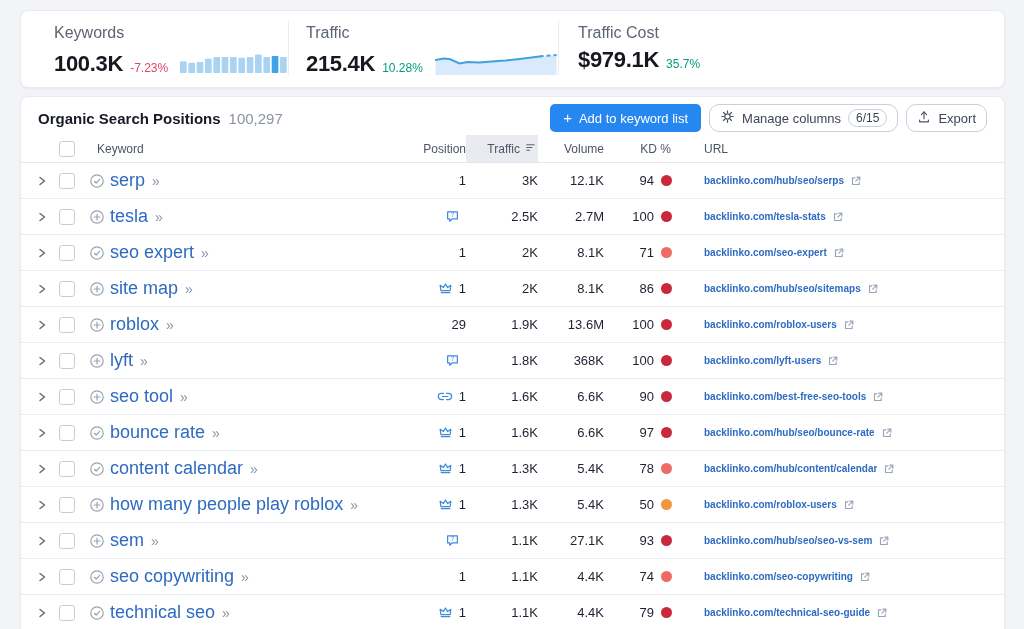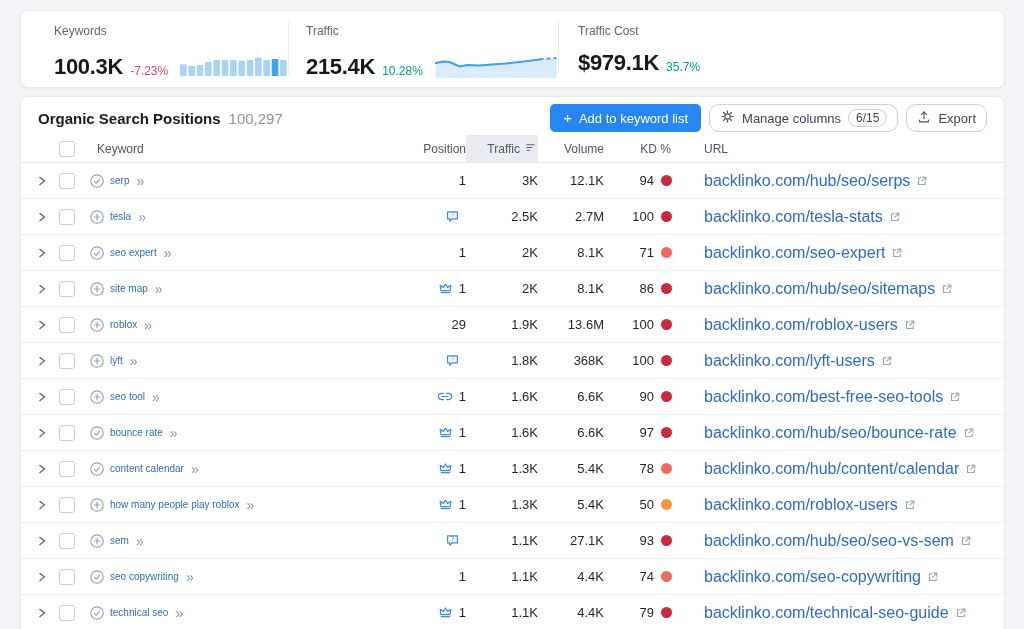--- a/index.html
+++ b/index.html
@@ -19,21 +19,21 @@
   
   .stats { display:flex; height:78px; margin-bottom:8px; }
   .stat { padding:13px 0 0 18px; position:relative; }
   .stat.s1 { width:267px; padding-left:33px; }
   .stat.s2 { width:270px; }
   .stat.s3 { flex:1; padding-left:20px; }
   .stat + .stat::before {
     content:""; position:absolute; left:0; top:10px; bottom:12px;
     border-left:1px solid #e9ebf1;
   }
-  .stat-label { font-size:12px; color:#5d6473; margin-bottom:14px; }
+  .stat-label { font-size:16px; color:#5d6473; margin-bottom:7px; }
   .stat-row { display:flex; align-items:flex-end; gap:7px; }
   .stat-value { font-size:22px; font-weight:bold; color:#15181f; line-height:1; letter-spacing:-.3px; }
   .stat-change { font-size:12px; line-height:1; margin-bottom:1px; }
   .stat-change.neg { color:var(--neg,#dd4768); }
   .stat-change.pos { color:var(--pos,#009f81); }
   .mini-chart { margin-left:5px; display:block; }
   
   .tablecard { height:560px; overflow:hidden; position:relative; }
   .titlebar { display:flex; align-items:center; height:38px; padding:4px 17px 0 17px; }
   .tbl-title { font-size:15px; font-weight:bold; color:#171b24; }
@@ -59,30 +59,30 @@
   .th-traffic { background:#e9ebf1; gap:5px; padding-right:2px; }
   .th-kd { padding-right:13px; }
   .th-url { padding-left:20px; }
   .td { display:flex; align-items:center; height:100%; }
   .c-expand { justify-content:center; padding-left:6px; }
   .chev { display:flex; cursor:pointer; }
   .checkbox { width:16px; height:16px; border:1px solid #c7cdd9; border-radius:3px;
               background:#fff; margin-left:2px; cursor:pointer; }
   .c-keyword { gap:5px; padding-left:4px; }
   .kicon { display:flex; }
-  a.kw { color:var(--link,#2e6bc0); text-decoration:none; font-size:10px; cursor:pointer; }
+  a.kw { color:var(--link,#2e6bc0); text-decoration:none; font-size:18px; cursor:pointer; }
   .dchev { color:#8894a9; font-size:14px; cursor:pointer; margin-left:2px; }
   .c-pos { gap:6px; color:#1d2230; }
   .picon { display:flex; }
   .c-num { color:#1d2230; }
   .c-kd { padding-right:12px; gap:7px; }
   .kd-dot { width:11px; height:11px; border-radius:50%; display:inline-block; }
   .c-url { padding-left:20px; gap:6px; }
-  a.url { color:var(--link,#2e6bc0); text-decoration:none; font-size:16px; cursor:pointer;
-          overflow:hidden; white-space:nowrap; text-overflow:ellipsis; }
+  a.url { color:var(--link,#2e6bc0); text-decoration:none; font-size:10px; cursor:pointer;
+          overflow:hidden; white-space:nowrap; text-overflow:ellipsis;font-weight:bold; }
   .ext { display:flex; flex:0 0 auto; cursor:pointer; }
 </style>
 </head>
 <body>
 
 <div class="card stats">
   <div class="stat s1">
     <div class="stat-label">Keywords</div>
     <div class="stat-row">
       <span class="stat-value">100.3K</span>

